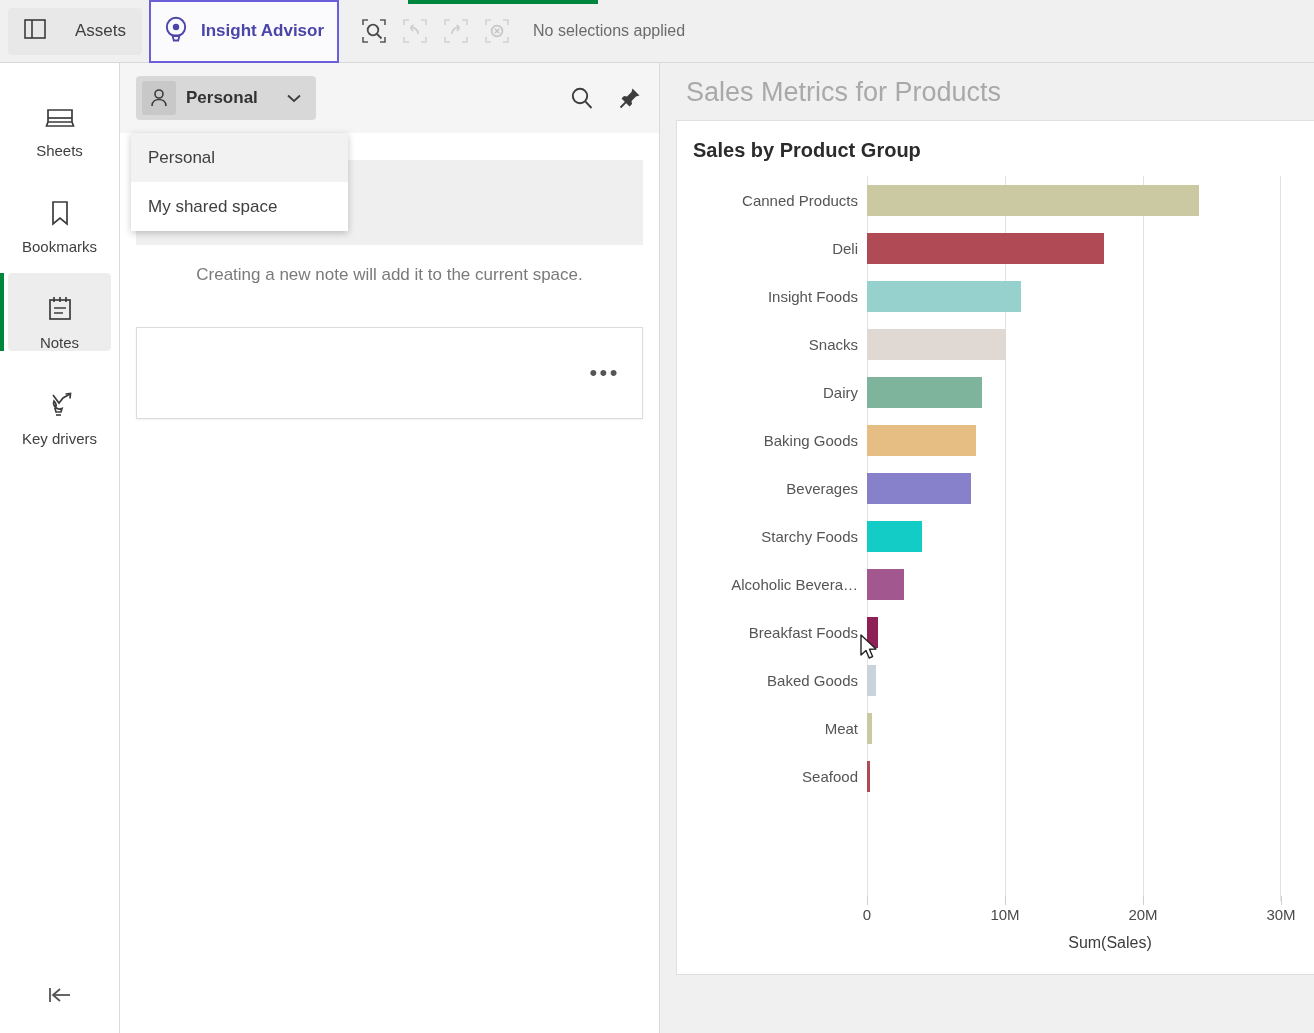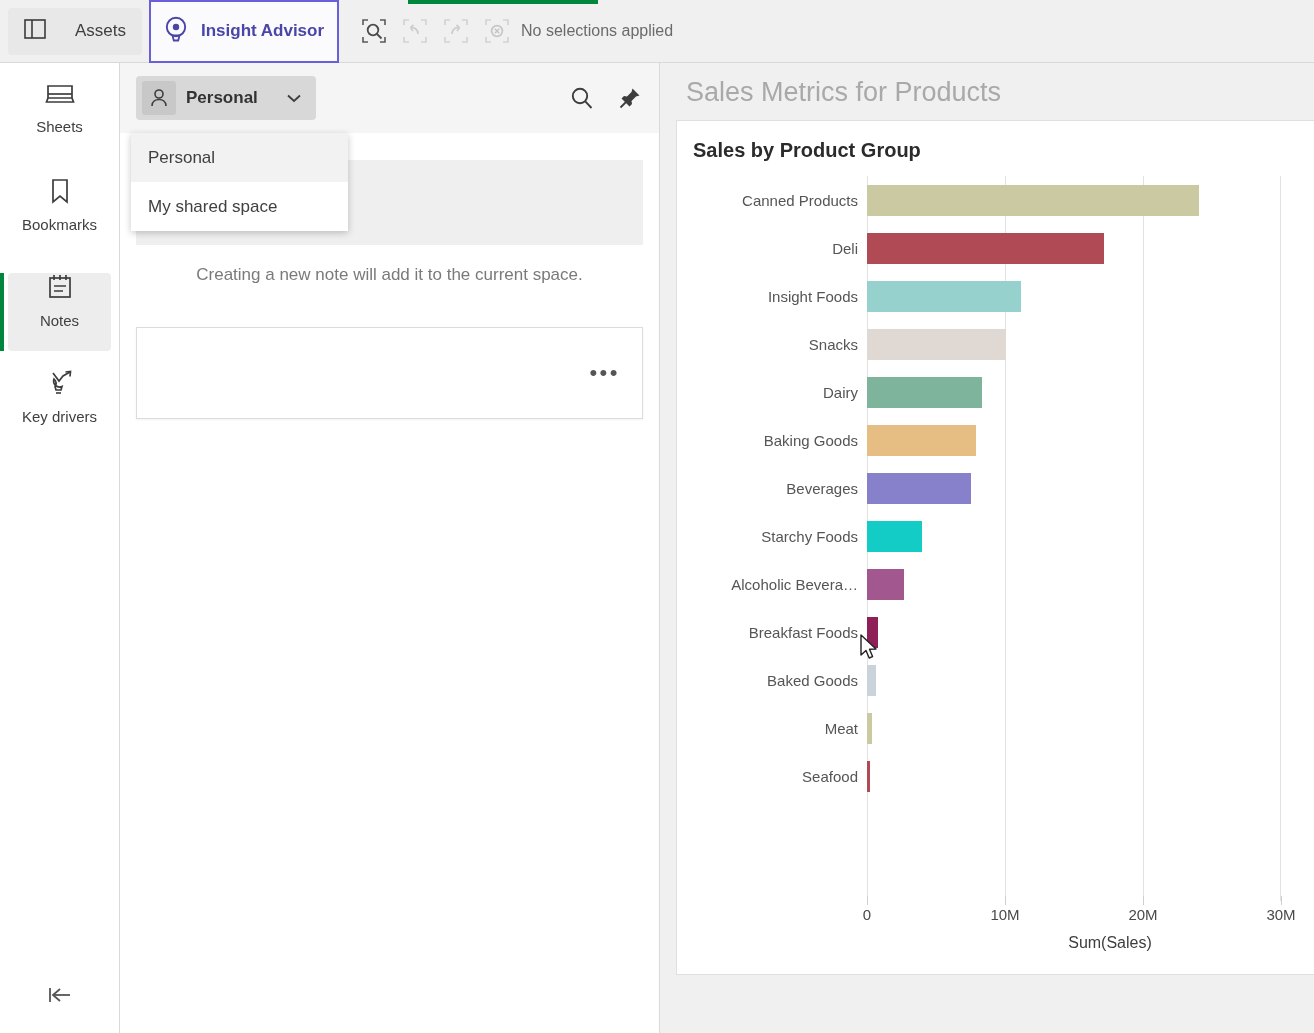--- a/index.html
+++ b/index.html
@@ -38,30 +38,30 @@
     margin-left: 7px; height: 63px; width: 190px;
     display: flex; align-items: center; justify-content: center; gap: 13px;
     background: #fbfbfd;
     border: 2px solid #6a5ed9;
     color: #4a45a8; font-size: 17px; font-weight: bold;
   }
   .sel-tools { display: flex; align-items: center; margin-left: 18px; gap: 7px; }
   .sel-ico {
     width: 34px; height: 34px; display: flex; align-items: center; justify-content: center;
   }
-  .no-sel-text { margin-left: 0; color: #6b6b6b; font-size: 16px; }
+  .no-sel-text { margin-left: 12px; color: #6b6b6b; font-size: 16px; }
 
   
   .rail {
     position: absolute; top: 63px; left: 0; width: 120px; height: 970px;
     background: #ffffff; border-right: 1px solid #d9d9d9;
   }
   .rail-item {
     position: relative; margin: 0 8px; height: 78px; border-radius: 4px;
-    display: flex; flex-direction: column; align-items: center; justify-content: flex-start;
+    display: flex; flex-direction: column; align-items: center; justify-content: flex-end;
     gap: 8px; color: #404040; font-size: 15px;
   }
   .rail-item.active { background: #ededed; }
   .rail-item.active::before {
     content: ""; position: absolute; left: -8px; top: 0; width: 4px; height: 78px;
     background: #00873d;
   }
   .rail-gap { height: 18px; }
   .rail-collapse {
     position: absolute; bottom: 18px; left: 0; width: 120px; height: 40px;

